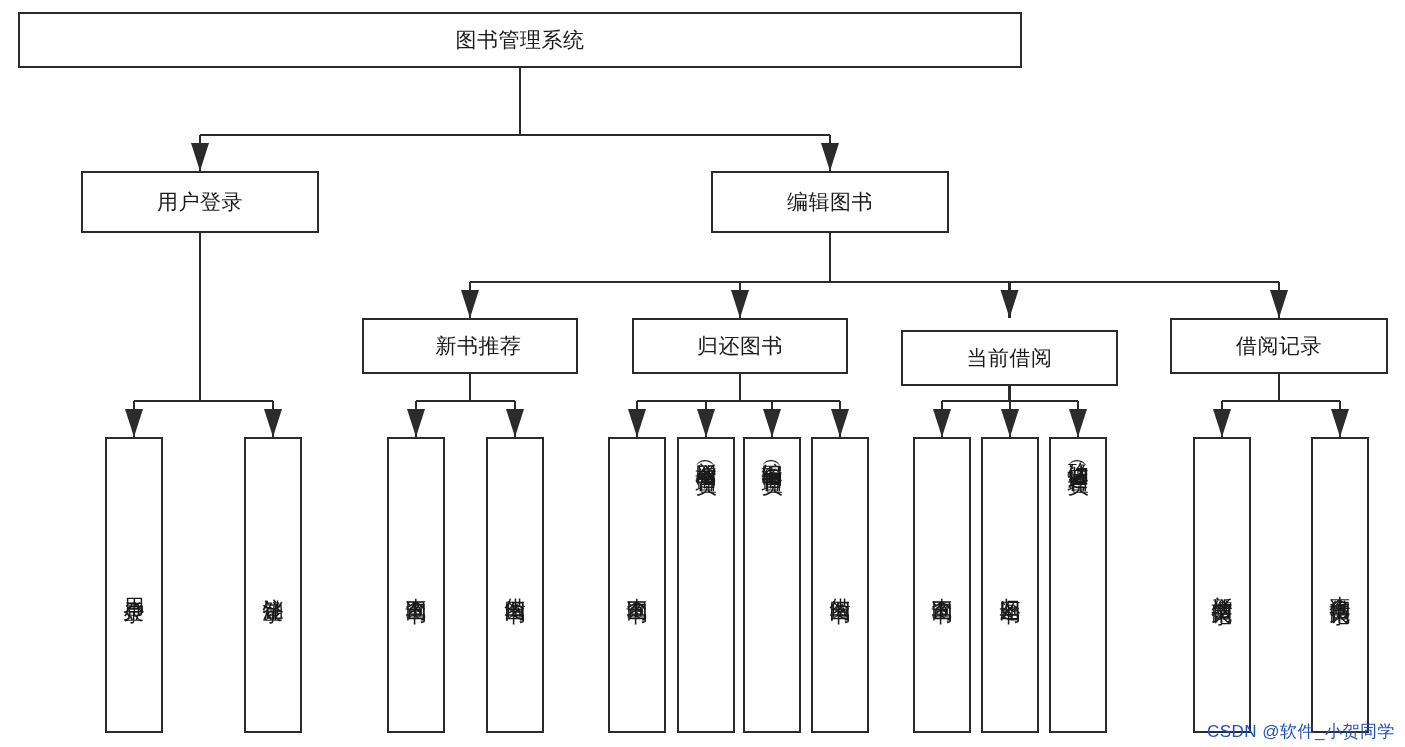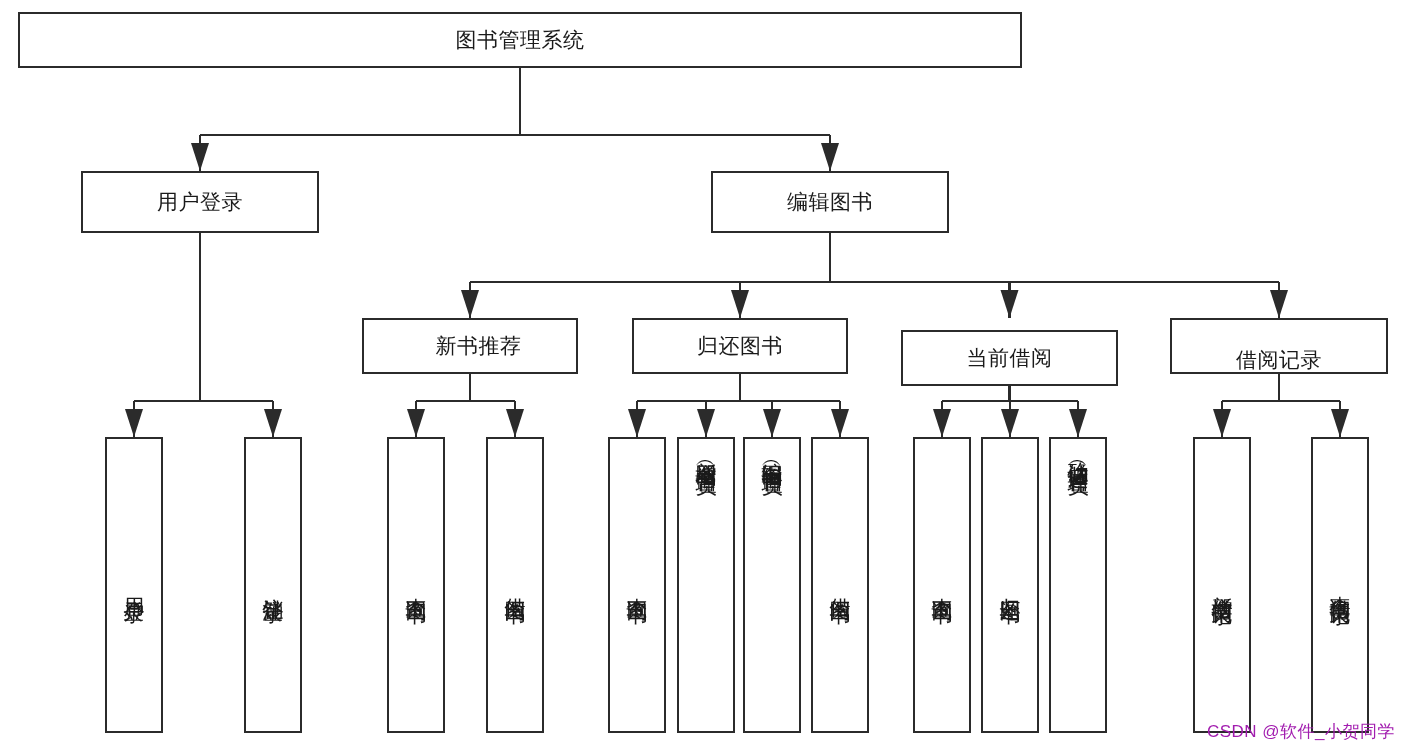--- a/index.html
+++ b/index.html
@@ -55,21 +55,21 @@
   }
   .node.vertical.centered{
     align-items:center;
     padding-top:0;
   }
   .watermark{
     position:absolute;
     right:10px;
     bottom:4px;
     font-size:17px;
-    color:#a21caf;
+    color:#1d4ed8;
     z-index:5;
     white-space:nowrap;
     letter-spacing:0.5px;
   }
 </style>
 </head>
 <body>
 
 <div id="stage">
   <svg id="edges" viewBox="0 0 1405 747">
@@ -138,21 +138,21 @@
       </div>
       <div class="node" style="left: 362px; top: 318px; width: 216px; height: 56px; padding-left: 17px;">
         <span class="node-label">新书推荐</span>
       </div>
       <div class="node" style="left: 632px; top: 318px; width: 216px; height: 56px;">
         <span class="node-label">归还图书</span>
       </div>
       <div class="node" style="left: 901px; top: 330px; width: 217px; height: 56px;">
         <span class="node-label">当前借阅</span>
       </div>
-      <div class="node" style="left: 1170px; top: 318px; width: 218px; height: 56px; align-items: flex-end;">
+      <div class="node" style="left: 1170px; top: 318px; width: 218px; height: 56px;">
         <span class="node-label">借阅记录</span>
       </div>
       <div class="node vertical centered" style="left: 105px; top: 437px; width: 58px; height: 296px;">
         <span class="node-label">用户登录</span>
       </div>
       <div class="node vertical centered" style="left: 244px; top: 437px; width: 58px; height: 296px;">
         <span class="node-label">注销登录</span>
       </div>
       <div class="node vertical centered" style="left: 387px; top: 437px; width: 58px; height: 296px;">
         <span class="node-label">查询图书</span>

